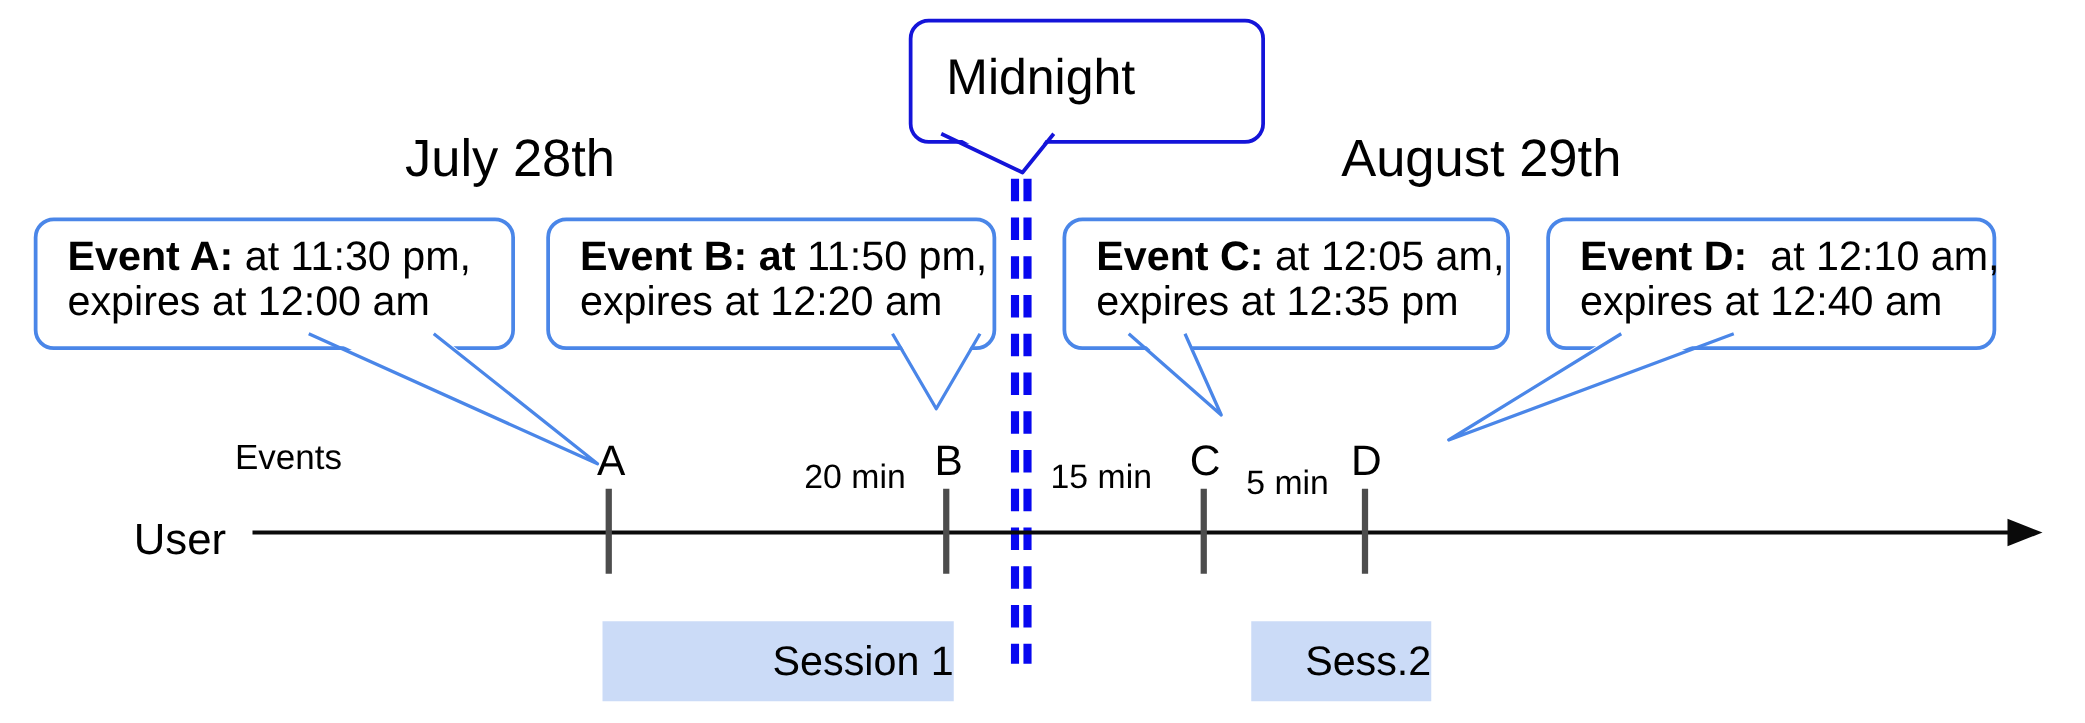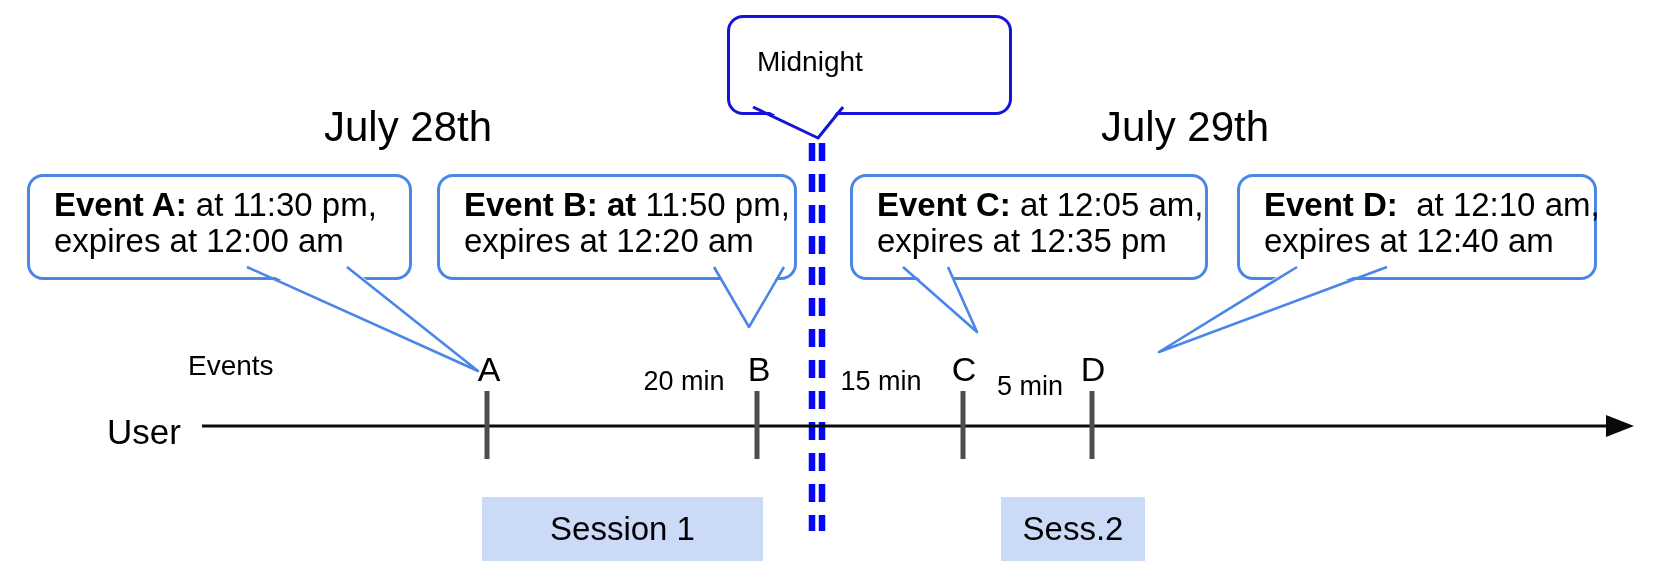--- a/index.html
+++ b/index.html
@@ -29,46 +29,46 @@
     background:#fff;border:3px solid var(--event_border);border-radius:16px;
     padding:10px 0 0 24px;box-sizing:content-box;
     font-size:33px;line-height:36px;white-space:nowrap;
   }
   .callout .b{font-weight:bold;white-space:pre;}
   .callout .r{white-space:pre;}
   .midnight{
     position:absolute;left:727px;top:15px;width:252px;height:70px;
     background:#fff;border:3px solid var(--midnight_border);border-radius:16px;
     padding:24px 0 0 27px;
-    font-size:28px;line-height:40px;white-space:nowrap;
+    font-size:40px;line-height:40px;white-space:nowrap;
   }
   .label{white-space:nowrap;}
   .tick-label{font-size:34px;transform:translateX(-50%);top:350px;}
   .gap-label{font-size:27px;transform:translateX(-50%);}
   .session{
     position:absolute;top:497px;height:64px;
     background:var(--session_fill);
-    display:flex;align-items:center;justify-content:center;
+    display:flex;align-items:center;justify-content:flex-end;
     font-size:33px;
   }
   svg.overlay{position:absolute;left:0;top:0;pointer-events:none;}
   .tail-fill{fill:#ffffff;stroke:none;}
   .tail-stroke{fill:none;stroke:var(--event_border);stroke-width:2.6;stroke-linejoin:round;}
   .tail-stroke.dark{stroke:var(--midnight_border);stroke-width:3;}
   .dash-line{stroke:var(--dash_color);stroke-width:6.5;stroke-dasharray:18 13;}
   .axis{stroke:#0a0a0a;stroke-width:3.2;}
   .tick{stroke:var(--tick_color);stroke-width:5;}
 </style>
 </head>
 <body>
 
 <div id="canvas">
 
   <div class="abs date-title" style="left:408px;">July 28th</div>
-  <div class="abs date-title" style="left:1185px;">July 29th</div>
+  <div class="abs date-title" style="left:1185px;">August 29th</div>
 
   <div class="midnight">
     <span>Midnight</span>
   </div>
 
   <div class="callout" style="left:27px;width:355px;">
     <div><span class="b">Event A:</span><span class="r"> at 11:30 pm,</span></div>
     <div><span class="r">expires at 12:00 am</span></div>
   </div>
 

